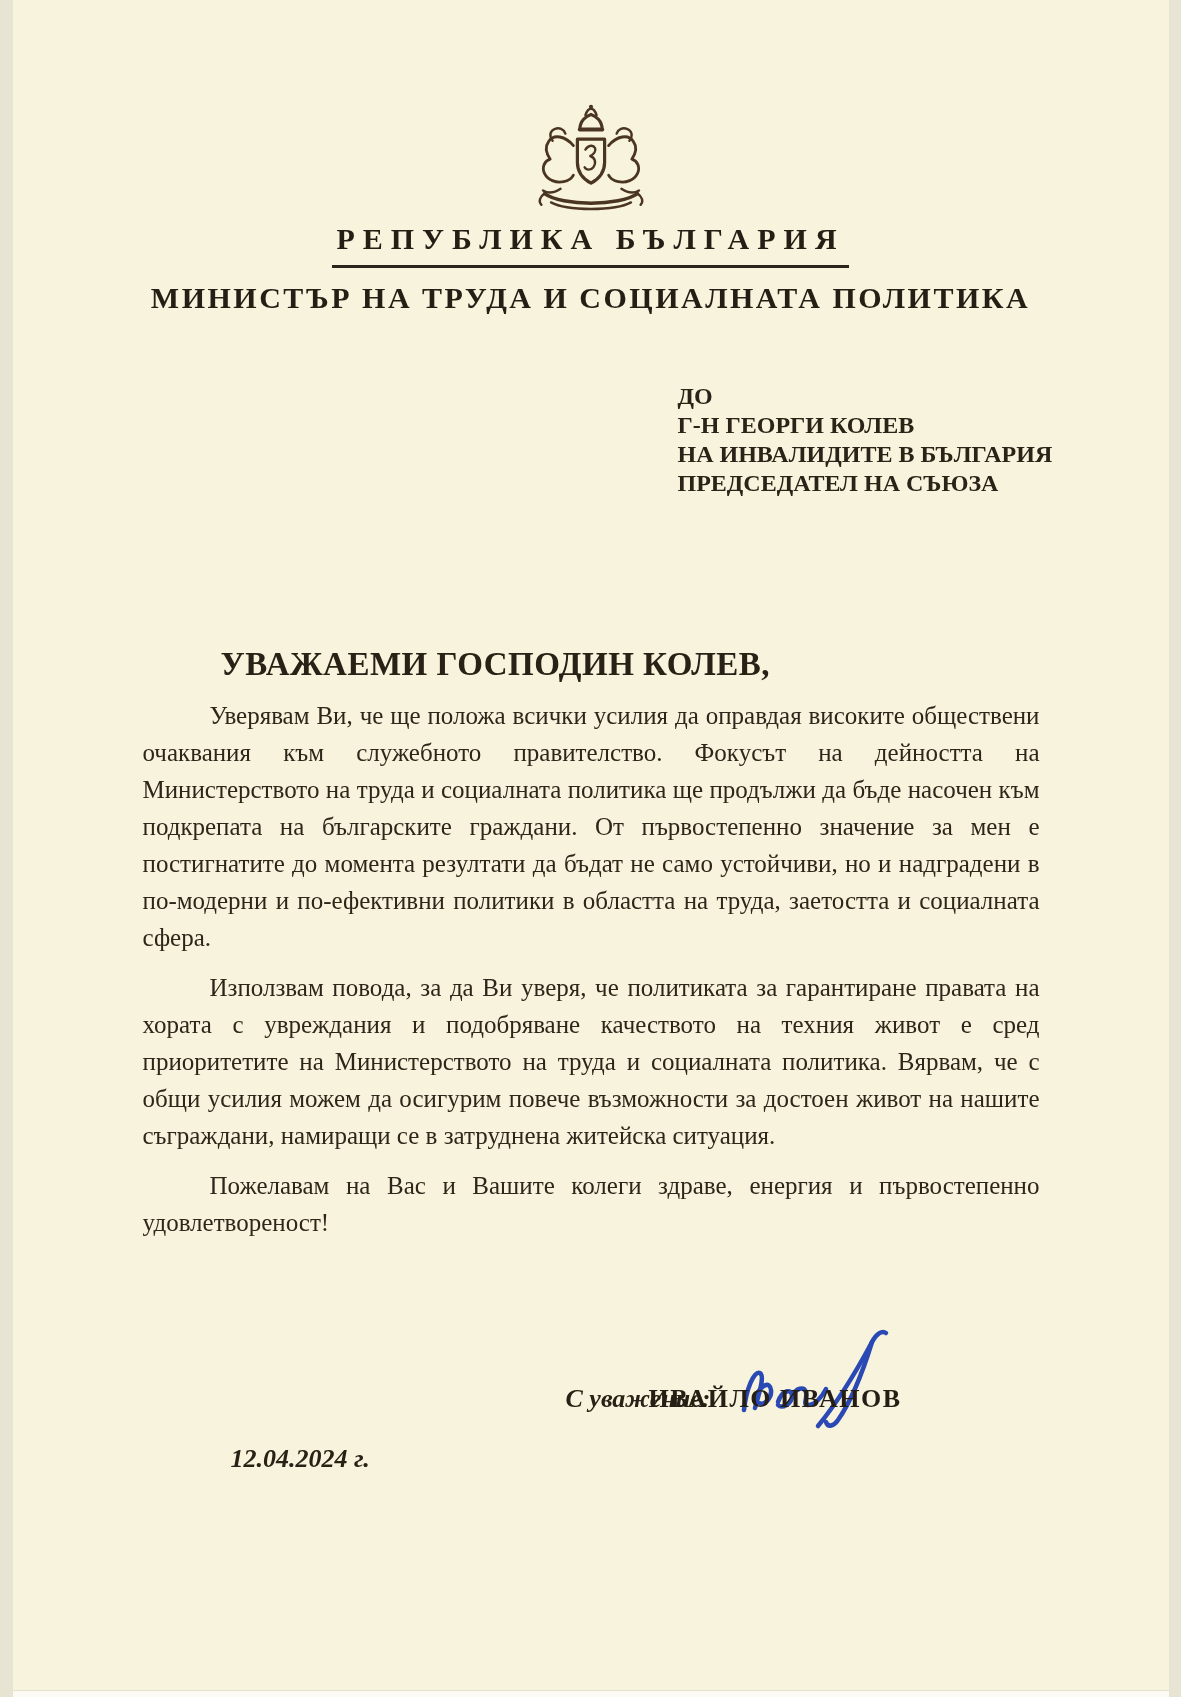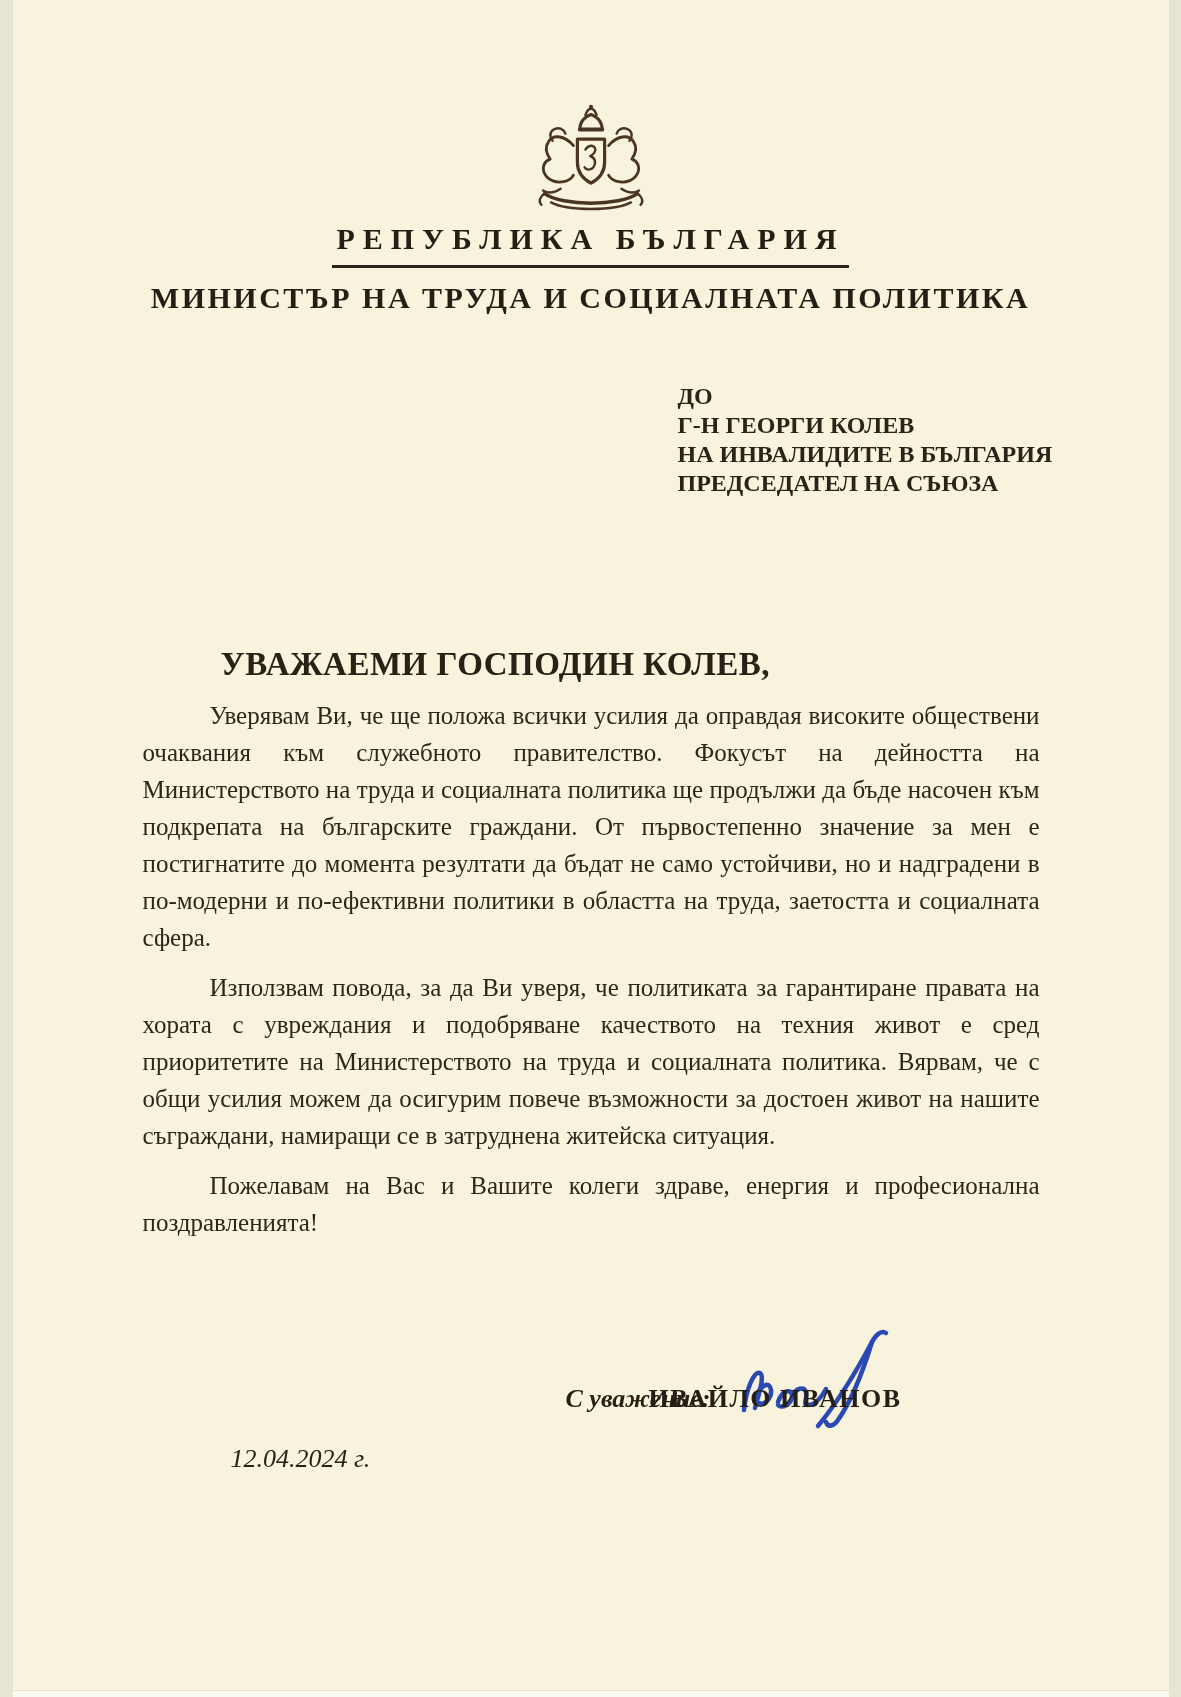--- a/index.html
+++ b/index.html
@@ -92,21 +92,21 @@
     left: 715px;
     top: 1326px;
     width: 235px;
     height: 124px;
   }
   .letter-date {
     position: absolute;
     left: 218px;
     top: 1444px;
     font-size: 26px;
-    font-weight: normal;
+    font-weight: bold;
     font-style: italic;
     color: #282115;
   }
   .signatory-name {
     position: absolute;
     left: 636px;
     top: 1384px;
     font-size: 26px;
     font-weight: bold;
     letter-spacing: 1.5px;
@@ -167,21 +167,21 @@
     <div>Г-Н ГЕОРГИ КОЛЕВ</div>
     <div>НА ИНВАЛИДИТЕ В БЪЛГАРИЯ</div>
     <div>ПРЕДСЕДАТЕЛ НА СЪЮЗА</div>
   </div>
 
   <div class="salutation">УВАЖАЕМИ ГОСПОДИН КОЛЕВ,</div>
 
   <div class="body-text">
     <p>Уверявам Ви, че ще положа всички усилия да оправдая високите обществени очаквания към служебното правителство. Фокусът на дейността на Министерството на труда и социалната политика ще продължи да бъде насочен към подкрепата на българските граждани. От първостепенно значение за мен е постигнатите до момента резултати да бъдат не само устойчиви, но и надградени в по-модерни и по-ефективни политики в областта на труда, заетостта и социалната сфера.</p>
     <p>Използвам повода, за да Ви уверя, че политиката за гарантиране правата на хората с увреждания и подобряване качеството на техния живот е сред приоритетите на Министерството на труда и социалната политика. Вярвам, че с общи усилия можем да осигурим повече възможности за достоен живот на нашите съграждани, намиращи се в затруднена житейска ситуация.</p>
-    <p>Пожелавам на Вас и Вашите колеги здраве, енергия и професионална поздравленията!</p>
+    <p>Пожелавам на Вас и Вашите колеги здраве, енергия и първостепенно удовлетвореност!</p>
   </div>
 
   <div class="closing-label">С уважение:</div>
 
   <div class="signature-wrap">
     <svg viewBox="0 0 235 124" width="235" height="124" aria-hidden="true">
       <g stroke="#2b49b5" fill="none" stroke-width="4.5" stroke-linecap="round" stroke-linejoin="round">
         <path d="M16,84 C18,64 26,44 32,47 C37,50 31,68 27,82 M27,72 C33,58 42,55 43,64 C44,72 36,80 31,77"></path>
         <path d="M50,76 C54,64 64,62 64,70 C64,78 54,83 50,79 M64,70 C68,62 76,60 78,66 C80,72 74,79 80,79 C87,79 94,71 98,63"></path>
         <path d="M90,100 C108,78 128,46 144,16"></path>

